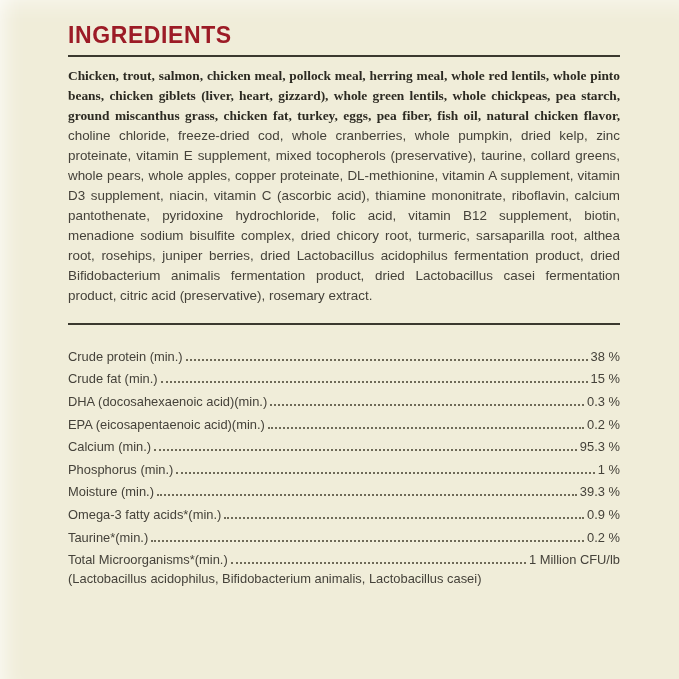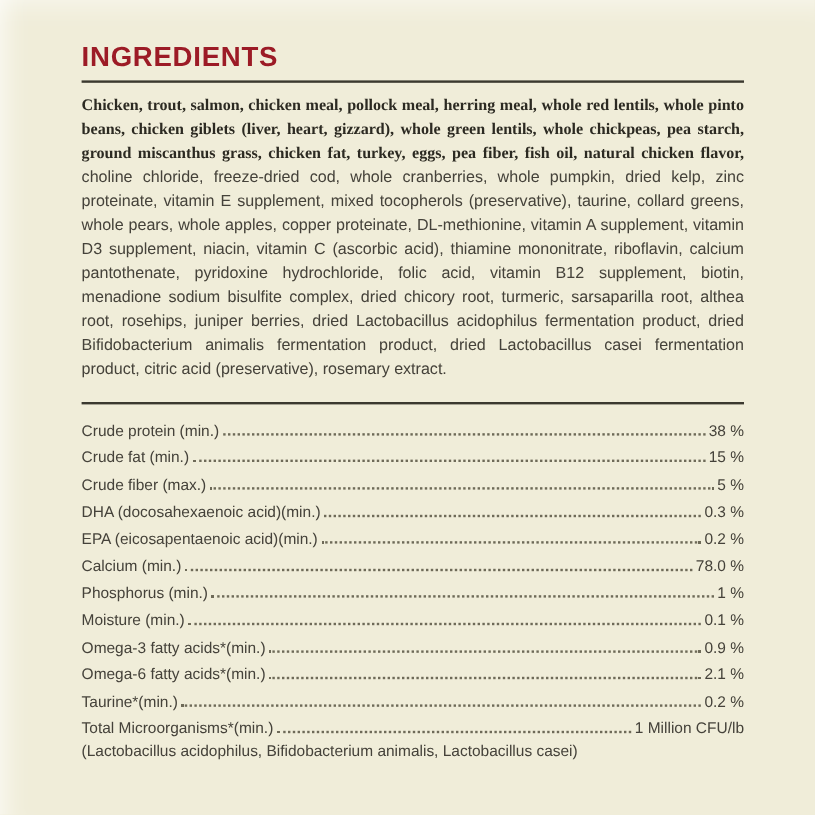--- a/index.html
+++ b/index.html
@@ -12,21 +12,21 @@
   }
   * { margin: 0; padding: 0; box-sizing: border-box; }
   html, body { background: var(--background); }
   .page {
     position: relative;
     width: 679px;
     height: 679px;
     background: var(--background);
     font-family: "Liberation Sans", sans-serif;
     overflow: hidden;
-    padding: 35px 59px 0 68px;
+    padding: 23px 59px 0 68px;
     box-shadow: inset 22px 0 22px -18px rgba(255,255,255,0.75),
                 inset 0 22px 22px -18px rgba(255,255,255,0.55);
   }
   h1.section-heading {
     color: var(--heading);
     font-size: 23px;
     font-weight: bold;
     letter-spacing: 0.6px;
     line-height: 1.1;
   }
@@ -40,21 +40,21 @@
     line-height: 20px;
     text-align: justify;
     color: var(--text);
   }
   p.ing .b {
     font-weight: bold;
     color: var(--text_bold);
     font-family: Liberation Serif, serif;
   }
   .ga-section { margin-top: 17px; }
-  .ga-table { margin-top: 6px; }
+  .ga-table { margin-top: 16px; }
   .ga-row {
     display: flex;
     align-items: flex-end;
     height: 22.6px;
     font-size: 12.9px;
     color: var(--text);
     white-space: nowrap;
   }
   .ga-dots {
     flex: 1;
@@ -91,68 +91,58 @@
           <span class="ga-dots"></span>
           <span class="ga-value">38 %</span>
         </div>
 
         <div class="ga-row">
           <span class="ga-label">Crude fat (min.)</span>
           <span class="ga-dots"></span>
           <span class="ga-value">15 %</span>
         </div>
 
-        <div class="ga-row">
-          <span class="ga-label">Crude fiber (max.)</span>
-          <span class="ga-dots"></span>
-          <span class="ga-value">5 %</span>
-        </div>
 
 
         <div class="ga-row">
           <span class="ga-label">DHA (docosahexaenoic acid)(min.)</span>
           <span class="ga-dots"></span>
           <span class="ga-value">0.3 %</span>
         </div>
 
         <div class="ga-row">
           <span class="ga-label">EPA (eicosapentaenoic acid)(min.)</span>
           <span class="ga-dots"></span>
           <span class="ga-value">0.2 %</span>
         </div>
 
         <div class="ga-row">
           <span class="ga-label">Calcium (min.)</span>
           <span class="ga-dots"></span>
-          <span class="ga-value">78.0 %</span>
+          <span class="ga-value">95.3 %</span>
         </div>
 
         <div class="ga-row">
           <span class="ga-label">Phosphorus (min.)</span>
           <span class="ga-dots"></span>
           <span class="ga-value">1 %</span>
         </div>
 
         <div class="ga-row">
           <span class="ga-label">Moisture (min.)</span>
           <span class="ga-dots"></span>
-          <span class="ga-value">0.1 %</span>
+          <span class="ga-value">39.3 %</span>
         </div>
 
         <div class="ga-row">
           <span class="ga-label">Omega-3 fatty acids*(min.)</span>
           <span class="ga-dots"></span>
           <span class="ga-value">0.9 %</span>
         </div>
 
-        <div class="ga-row">
-          <span class="ga-label">Omega-6 fatty acids*(min.)</span>
-          <span class="ga-dots"></span>
-          <span class="ga-value">2.1 %</span>
-        </div>
 
         <div class="ga-row">
           <span class="ga-label">Taurine*(min.)</span>
           <span class="ga-dots"></span>
           <span class="ga-value">0.2 %</span>
         </div>
 
         <div class="ga-row">
           <span class="ga-label">Total Microorganisms*(min.)</span>
           <span class="ga-dots"></span>

